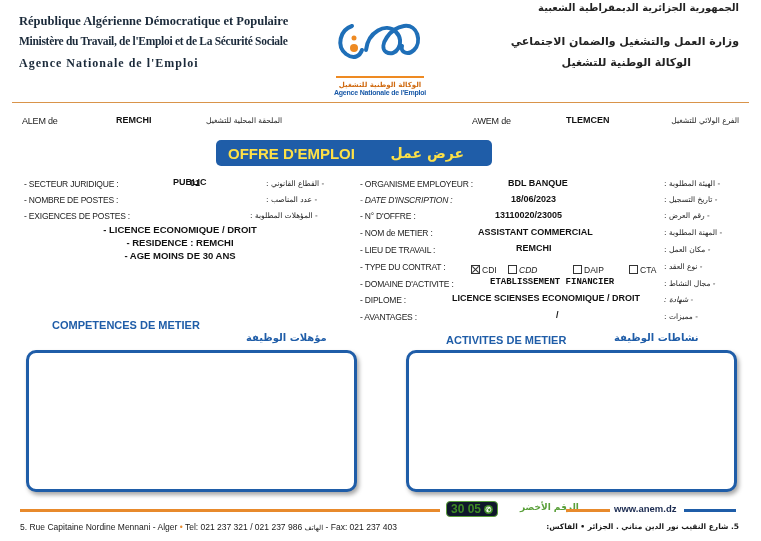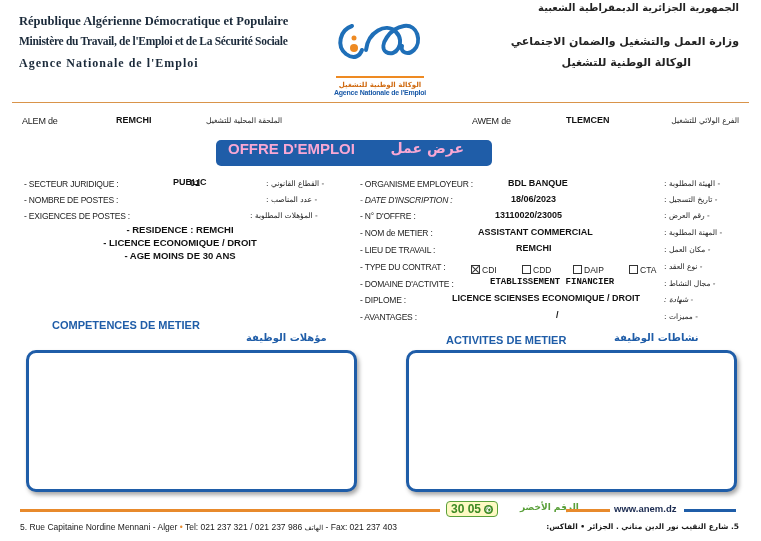--- a/index.html
+++ b/index.html
@@ -8,35 +8,35 @@
   .abs { position:absolute; }
   .hdr-fr { left:19px; font-family:"Liberation Serif", serif; font-weight:bold; color:#1b2a3a; white-space:nowrap; }
   .hdr-ar { right:22px; font-family:"DejaVu Sans", sans-serif; font-weight:bold; color:#222; white-space:nowrap; direction:rtl; text-align:right; }
   .logo-text-ar { font-size:7px; color:#d06a10; font-family:"DejaVu Sans", sans-serif; font-weight:bold; text-align:center; width:100px; }
   .logo-text-fr { font-size:7px; color:#1a5aa8; font-weight:bold; text-align:center; width:100px; letter-spacing:-0.2px; }
   .sep { height:1px; background:#d9944a; }
   .lbl { font-size:8.5px; color:#222; white-space:nowrap; letter-spacing:-0.2px; }
   .val { font-size:9px; font-weight:bold; color:#111; white-space:nowrap; }
   .ar { font-family:"DejaVu Sans", sans-serif; font-size:7.5px; direction:rtl; white-space:nowrap; color:#222; }
   .banner { left:216px; top:140px; width:276px; height:26px; background:#1f5da8; border-radius:5px;
-            color:#f9a8d4; font-weight:bold; display:flex; align-items:flex-start; }
+            color:#fde047; font-weight:bold; display:flex; align-items:center; }
   .banner .fr { font-size:15px; margin-left:12px; }
   .banner .arb { font-family:"DejaVu Sans", sans-serif; font-size:14px; margin-left:auto; margin-right:28px; direction:rtl; }
   .chk { display:inline-block; width:9px; height:9px; border:1px solid #333; box-sizing:border-box; vertical-align:middle; position:relative; margin-right:2px; }
   .chk.on::before, .chk.on::after { content:""; position:absolute; left:3px; top:-1px; width:1px; height:9px; background:#333; }
   .chk.on::before { transform:rotate(45deg); }
   .chk.on::after { transform:rotate(-45deg); }
   .ctype { font-size:8.5px; display:inline-flex; align-items:center; }
   .sect-title { font-size:11px; font-weight:bold; color:#1f5da8; white-space:nowrap; }
   .sect-ar { font-family:"DejaVu Sans", sans-serif; font-size:10px; font-weight:bold; color:#1f5da8; direction:rtl; white-space:nowrap; }
   .box { border:3px solid #1f5da8; border-radius:10px; background:#fff; box-shadow:2px 3px 4px rgba(0,0,0,0.35); box-sizing:border-box; }
   .foot-line-or { height:3px; background:#e88a2c; }
   .foot-line-bl { height:3px; background:#1f5da8; }
   .foot-addr { font-size:8.5px; color:#1a1a1a; white-space:nowrap; }
-  .green-badge { border:1.5px solid #5aa03a; border-radius:4px; color:#3d8a24; font-weight:bold; font-size:12px; padding:0 4px; background:#fef9c3; display:flex; align-items:center; gap:3px; }
+  .green-badge { border:1.5px solid #5aa03a; border-radius:4px; color:#3d8a24; font-weight:bold; font-size:12px; padding:0 4px; background:#0f172a; display:flex; align-items:center; gap:3px; }
 </style>
 </head>
 <body>
 
 <div class="abs hdr-fr" style="top:14px;font-size:12.5px;">République Algérienne Démocratique et Populaire</div>
 <div class="abs hdr-fr" style="top:35px;font-size:11.5px;letter-spacing:-0.3px;">Ministère du Travail, de l'Emploi et de La Sécurité Sociale</div>
 <div class="abs hdr-fr" style="top:56px;font-size:12px;letter-spacing:1px;">Agence  Nationale  de  l'Emploi</div>
 
 <div class="abs" style="left:330px;top:8px;width:100px;">
   <svg width="100" height="60" viewBox="0 0 100 60">
@@ -73,22 +73,22 @@
 <div class="abs ar" style="left:266px;top:179px;">- القطاع القانوني :</div>
 
 <div class="abs lbl" style="left:24px;top:195px;">- NOMBRE DE POSTES :</div>
 <div class="abs val" style="left:190px;top:178px;">01</div>
 <div class="abs ar" style="left:266px;top:195px;">- عدد المناصب :</div>
 
 <div class="abs lbl" style="left:24px;top:211px;">- EXIGENCES DE POSTES :</div>
 <div class="abs ar" style="left:250px;top:211px;">- المؤهلات المطلوبة :</div>
 
 <div class="abs" style="left:60px;top:223px;width:240px;text-align:center;">
+  <div class="val" style="font-size:9.5px;line-height:13px;">- LICENCE ECONOMIQUE / DROIT</div>
   <div class="val" style="font-size:9.5px;line-height:13px;">- RESIDENCE  : REMCHI</div>
-  <div class="val" style="font-size:9.5px;line-height:13px;">- LICENCE ECONOMIQUE / DROIT</div>
   <div class="val" style="font-size:9.5px;line-height:13px;">- AGE MOINS DE 30 ANS</div>
 </div>
 
 <div class="abs lbl" style="left:360px;top:179px;">- ORGANISME EMPLOYEUR :</div>
 <div class="abs val" style="left:508px;top:178px;">BDL  BANQUE</div>
 <div class="abs ar" style="left:664px;top:179px;">- الهيئة المطلوبة :</div>
 
 <div class="abs lbl" style="left:360px;top:195px;font-style:italic;">- DATE D'INSCRIPTION :</div>
 <div class="abs val" style="left:511px;top:194px;">18/06/2023</div>
 <div class="abs ar" style="left:664px;top:195px;">- تاريخ التسجيل :</div>
@@ -105,21 +105,21 @@
 <div class="abs val" style="left:516px;top:243px;">REMCHI</div>
 <div class="abs ar" style="left:664px;top:245px;">- مكان العمل :</div>
 
 <div class="abs lbl" style="left:360px;top:262px;">- TYPE DU CONTRAT :</div>
 <div class="abs" style="left:471px;top:260px;">
   <span class="ctype">
       <span class="chk on"></span>
       <span>CDI</span>
     </span>
 </div>
-<div class="abs" style="left:522px;top:260px;">
+<div class="abs" style="left:508px;top:260px;font-style:italic;">
   <span class="ctype">
       <span class="chk"></span>
       <span>CDD</span>
     </span>
 </div>
 <div class="abs" style="left:573px;top:260px;">
   <span class="ctype">
       <span class="chk"></span>
       <span>DAIP</span>
     </span>

